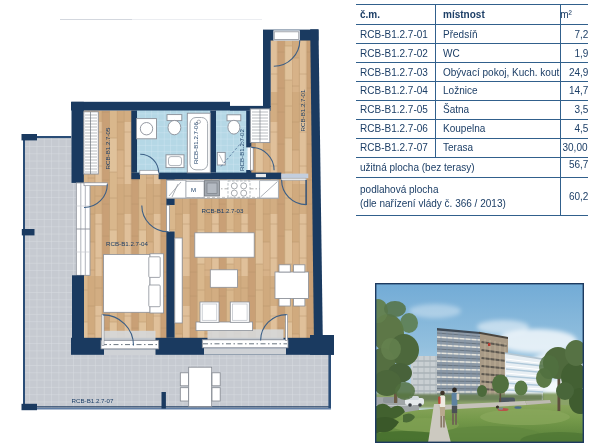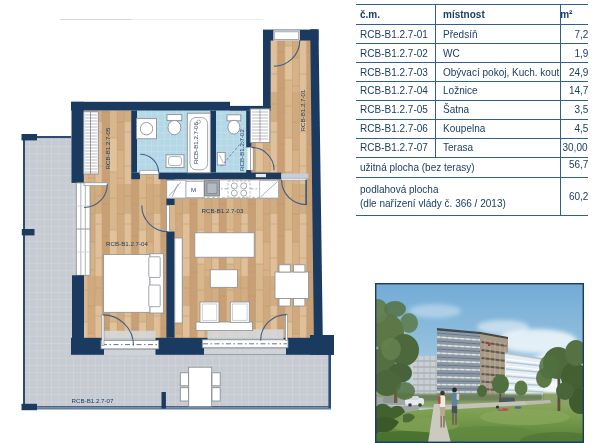--- a/index.html
+++ b/index.html
@@ -408,21 +408,21 @@
 <div class="tl" style="left:6px;top:99.8px;width:236px;"></div>
 <div class="tl" style="left:6px;top:118.7px;width:236px;"></div>
 <div class="tl" style="left:6px;top:137.6px;width:236px;"></div>
 <div class="tl" style="left:6px;top:156.5px;width:236px;"></div>
 <div class="tl" style="left:6px;top:176.9px;width:236px;"></div>
 <div class="tl" style="left:6px;top:214.6px;width:236px;"></div>
 <div class="tv" style="left:85.4px;top:3.5px;height:153px;"></div>
 <div class="tv" style="left:210.4px;top:3.5px;height:211.1px;"></div>
 <div class="tc" style="left:10px;top:7.9px;font-weight:bold;">č.m.</div>
 <div class="tc" style="left:93px;top:7.9px;font-weight:bold;">místnost</div>
-<div class="tr" style="right:28px;top:7.9px;font-weight:bold;">m²</div>
+<div class="tr" style="right:28px;top:7.9px;font-weight:normal;">m²</div>
 <div class="tc" style="left:10px;top:27.700000000000003px;">RCB-B1.2.7-01</div>
 <div class="tc" style="left:93px;top:27.700000000000003px;">Předsíň</div>
 <div class="tr" style="right:12px;top:27.700000000000003px;">7,2</div>
 <div class="tc" style="left:10px;top:46.6px;">RCB-B1.2.7-02</div>
 <div class="tc" style="left:93px;top:46.6px;">WC</div>
 <div class="tr" style="right:12px;top:46.6px;">1,9</div>
 <div class="tc" style="left:10px;top:65.5px;">RCB-B1.2.7-03</div>
 <div class="tc" style="left:93px;top:65.5px;">Obývací pokoj, Kuch. kout</div>
 <div class="tr" style="right:12px;top:65.5px;">24,9</div>
 <div class="tc" style="left:10px;top:84.4px;">RCB-B1.2.7-04</div>

